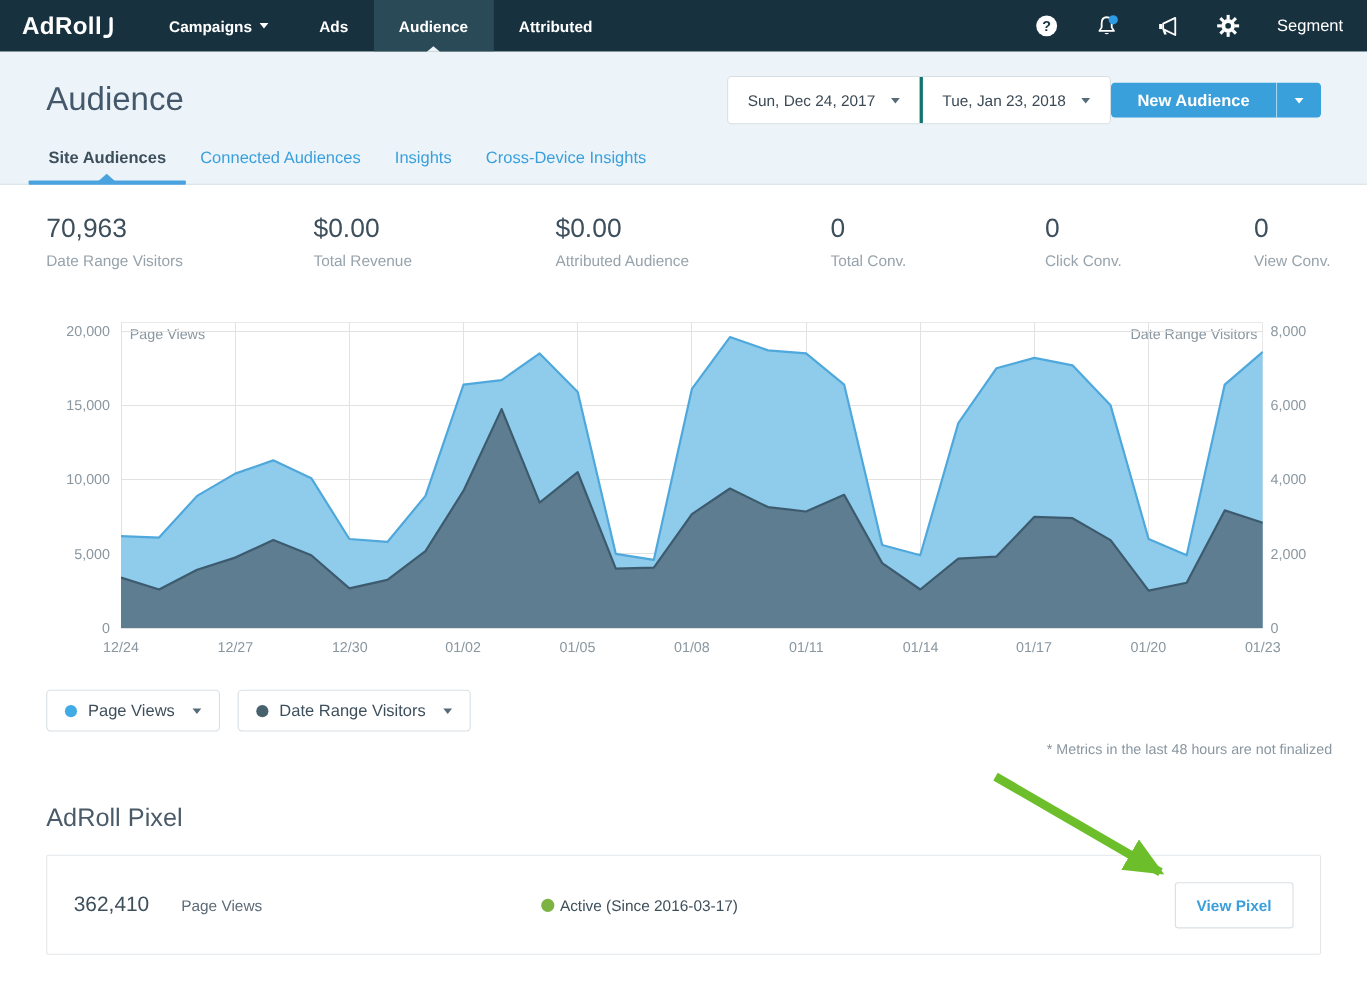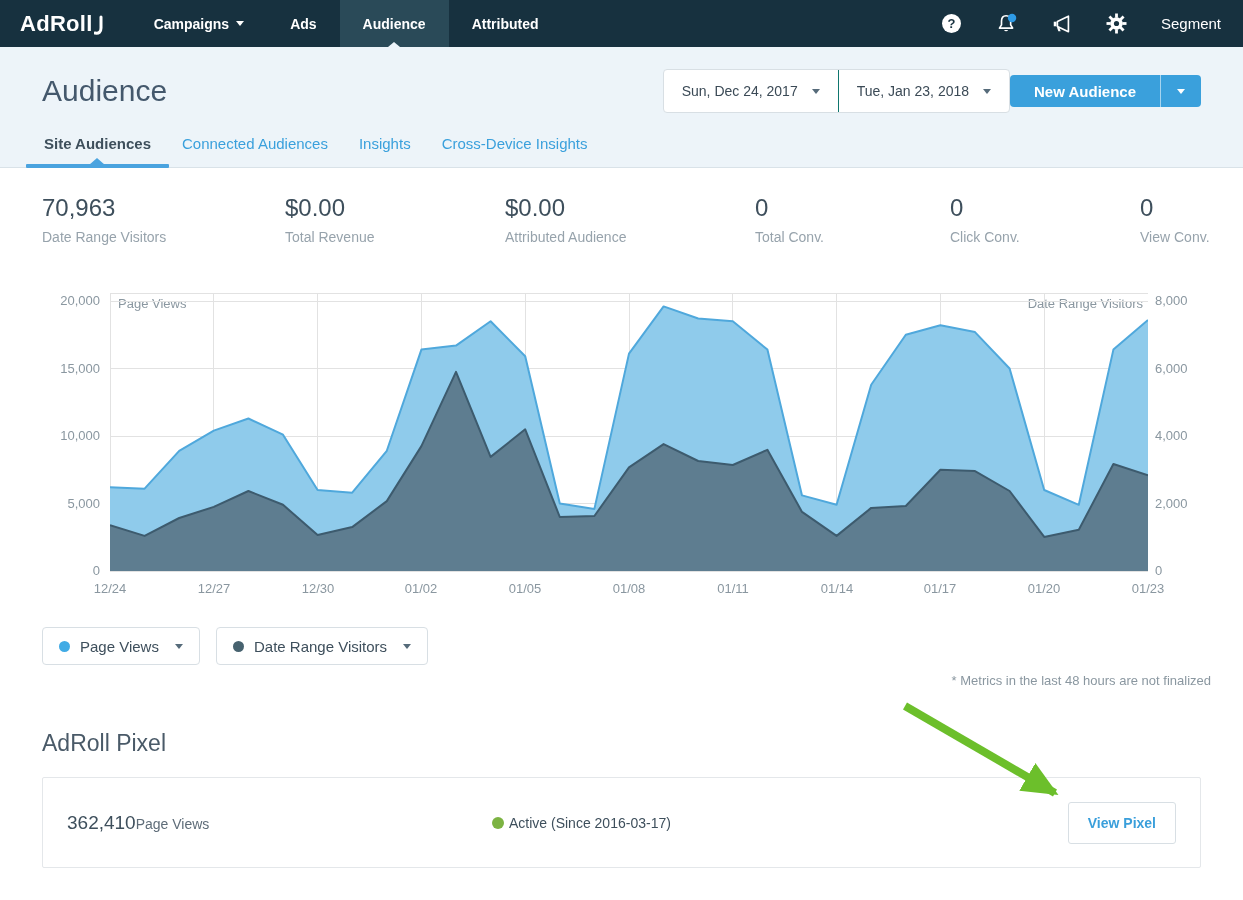--- a/index.html
+++ b/index.html
@@ -19,21 +19,21 @@
   .nav-icon { width:22px; height:22px; display:flex; align-items:center; justify-content:center; cursor:pointer; position:relative; }
   .nav-account { color:#fff; font-size:15px; cursor:pointer; }
 
   
   .page-header { background:#EDF4F9; padding:22px 42px 0 42px; border-bottom:1px solid #D9E2E8; position:relative; }
   .header-top { display:flex; align-items:center; }
   .page-title { font-size:30px; color:#44586C; font-weight:400; }
   .header-controls { margin-left:auto; display:flex; align-items:center; }
   .date-group { display:flex; background:#fff; border:1px solid #D8DFE4; border-radius:4px; height:44px; overflow:hidden; }
   .date-select { display:flex; align-items:center; gap:12px; padding:0 18px; font-size:14px; color:#3B4A56; cursor:pointer; }
-  .date-select + .date-select { border-left:1px solid #0f766e; }
+  .date-select + .date-select { border-left:3px solid #0f766e; }
   .date-select .caret-down { border-top-color:#566B7A; margin-left:2px; }
   .btn-split { display:flex; height:32px; border-radius:4px; overflow:hidden; }
   .btn-new { background:#3AA0DC; color:#fff; border:none; font-family:inherit; font-size:15px; font-weight:700; padding:0 24px; cursor:pointer; }
   .btn-new-caret { background:#3AA0DC; border:none; border-left:1px solid rgba(255,255,255,.55); width:41px; display:flex; align-items:center; justify-content:center; color:#fff; cursor:pointer; }
 
   .tabs { display:flex; gap:27px; margin-top:22px; }
   .tab { font-size:15px; color:#3AA0DC; padding:0 2px 15px 2px; cursor:pointer; position:relative; font-weight:400; }
   .tab.active { color:#3E4F5C; font-weight:700; }
   .tab-underline { position:absolute; left:-16px; right:-16px; bottom:-1px; height:4px; background:#4AA3DF; border-radius:1px; }
   .tab-notch { position:absolute; left:50%; transform:translateX(-50%); top:-6px; width:0; height:0;
@@ -58,21 +58,21 @@
   .legend-row { margin:28px 42px 0 42px; display:flex; gap:16px; }
   .legend-box { background:#fff; border:1px solid #D8DFE4; border-radius:4px; height:38px; display:flex; align-items:center; gap:10px; padding:0 16px; font-size:15px; color:#3E4F5C; cursor:pointer; }
   .legend-dot { width:11px; height:11px; border-radius:50%; display:inline-block; }
   .legend-box .caret-down { border-top-color:#566B7A; margin-left:6px; }
 
   .footnote { margin:8px 32px 0 0; text-align:right; font-size:13px; color:#8A97A0;padding-left:17px; }
 
   
   .pixel-heading { margin:42px 42px 20px 42px; font-size:23px; color:#4A5A68; font-weight:400; }
   .pixel-card { margin:0 42px; border:1px solid #E4E7EA; border-radius:2px; background:#fff; height:91px; display:flex; align-items:center; padding:0 24px 0 24px; }
-  .pixel-left { flex:0 0 425px; display:flex; align-items:baseline; gap:0;text-align:right; }
+  .pixel-left { flex:0 0 425px; display:flex; align-items:baseline; gap:29px;text-align:right; }
   .pixel-views-value { font-size:19px; color:#3E4F5C; font-weight:400; }
   .pixel-views-label { font-size:14px; color:#5E6C78; }
   .pixel-status { flex:1; display:flex; align-items:center; gap:5px; font-size:14px; color:#3E4F5C; }
   .status-dot { width:12px; height:12px; border-radius:50%; }
   .btn-view-pixel { background:#fff; border:1px solid #D8DFE4; border-radius:3px; color:#3A9FDB; font-family:inherit; font-size:14px; font-weight:700; padding:12px 19px; cursor:pointer; }
 
   .arrow-overlay { position:absolute; left:893px; top:697px; pointer-events:none; z-index:5; }
 </style>
 </head>
 <body>

